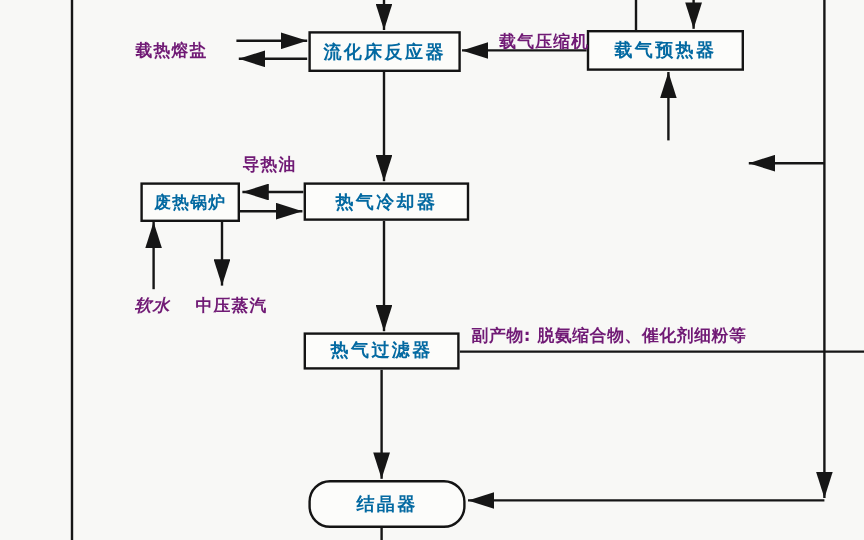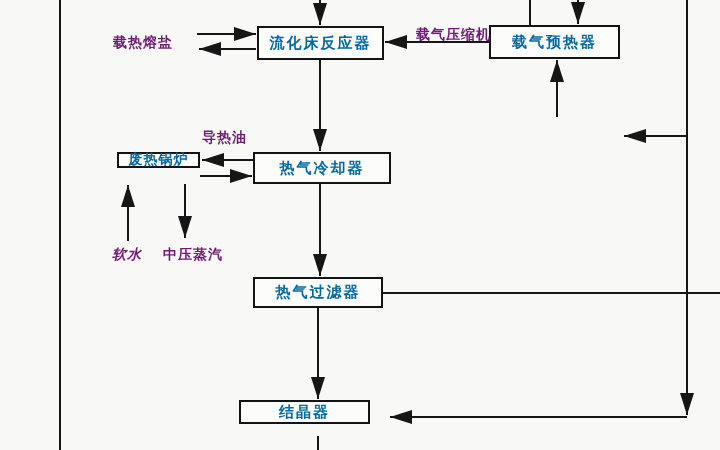--- a/index.html
+++ b/index.html
@@ -32,24 +32,24 @@
   }
   .lbl{
     position:absolute;
     font-weight:bold;font-size:14px;letter-spacing:1px;
     color:#701a75;white-space:nowrap;
   }
   
   .n-reactor     {left:257px;top:26px; width:127px;height:34px;}
   .n-preheater   {left:489px;top:25px; width:131px;height:34px;}
   .n-compressor  {left:488px;top:117px;width:135px;height:37px;}
-  .n-boiler      {left:117px;top:152px;width:83px; height:16px;font-size:14px;letter-spacing:1px;text-align:center;}
+  .n-boiler      {left:117px;top:152px;width:83px; height:33px;font-size:14px;letter-spacing:1px;text-align:center;}
   .n-cooler      {left:253px;top:152px;width:138px;height:32px;}
   .n-filter      {left:253px;top:277px;width:130px;height:31px;}
-  .n-crystallizer{left:239px;top:400px;width:131px;height:24px;}
+  .n-crystallizer{left:257px;top:400px;width:131px;height:40px;border-radius:18px;}
   
   .l-salt   {left:113px;top:34px;}
   .l-flugas {left:416px;top:26px;}
   .l-oil    {left:202px;top:129px;}
   .l-water  {left:112px;top:246px;font-style:italic;}
   .l-steam  {left:163px;top:246px;}
   .l-byprod {left:393px;top:271px;letter-spacing:0.5px;}
   .l-coolgas{left:431px;top:397px;}
 </style>
 </head>
@@ -103,14 +103,15 @@
     </div>
   <div class="node n-crystallizer">
       <span>结晶器</span>
     </div>
 
   <div class="lbl l-salt">载热熔盐</div>
   <div class="lbl l-flugas">载气压缩机</div>
   <div class="lbl l-oil">导热油</div>
   <div class="lbl l-water">软水</div>
   <div class="lbl l-steam">中压蒸汽</div>
+  <div class="lbl l-byprod">副产物:  脱氨缩合物、催化剂细粉等</div>
 
 </div>
 
 </body></html>

